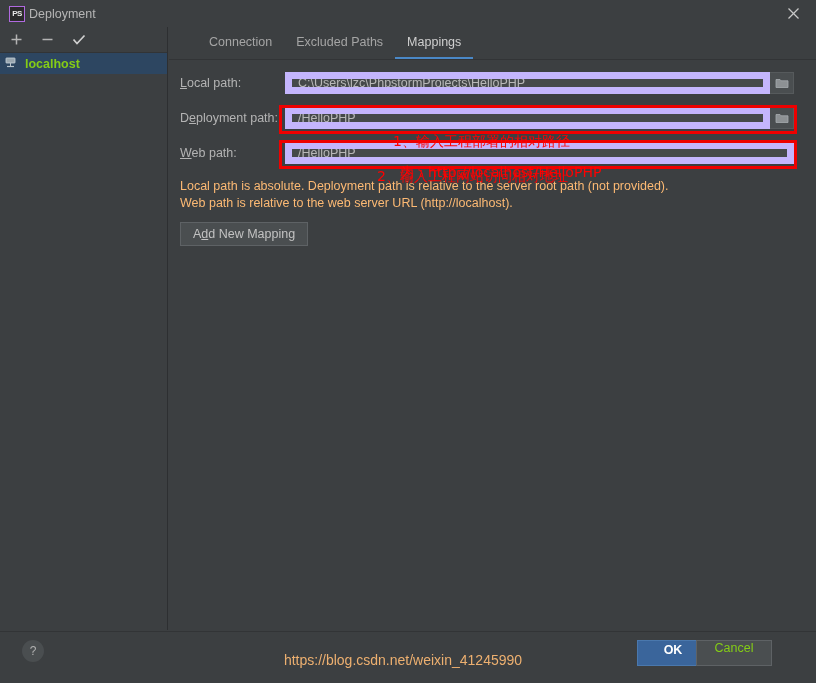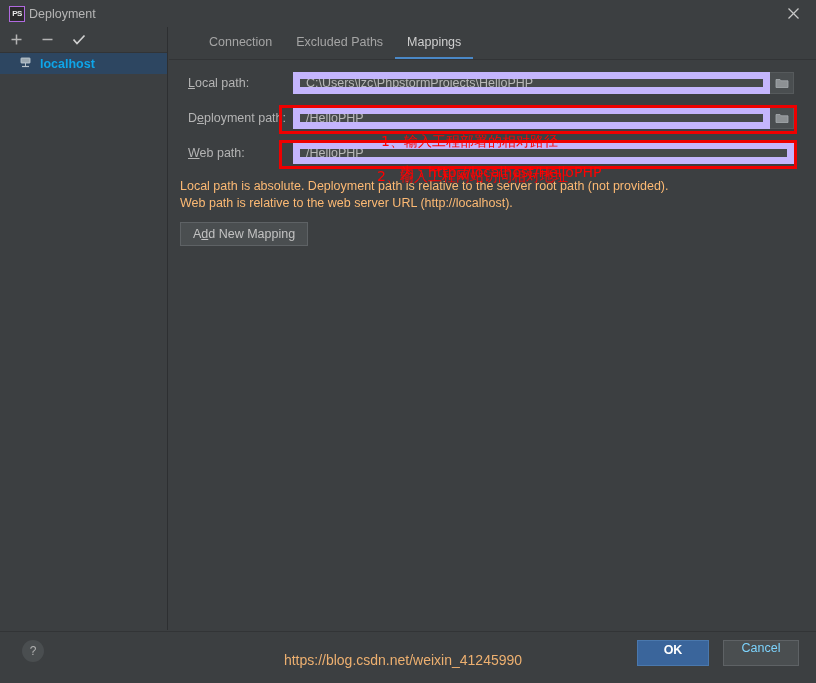--- a/index.html
+++ b/index.html
@@ -55,22 +55,22 @@
   }
   .sb-tool {
     width: 17px; height: 17px;
     display: flex; align-items: center; justify-content: center;
     color: #b4b4b4;
   }
   .sb-tool svg { display:block; }
   .sb-list { padding-top: 0px; }
   .sb-item {
     height: 21px; display: flex; align-items: center;
-    padding-left: 20px; gap: 6px;
-    font-size: 12.5px; font-weight: bold; color: #0ea5e9;
+    padding-left: 5px; gap: 6px;
+    font-size: 12.5px; font-weight: bold; color: #84cc16;
   }
   .sb-item.selected { background: #2d4661; }
   .sb-item .srv-icon { width: 14px; height: 14px; display:flex; align-items:center; }
   .sb-item .srv-icon svg { display:block; }
 
   
   .main {
     position: absolute; left: 169px; top: 27px; width: 647px; height: 603px;
     background: #3c3f41;
   }
@@ -86,21 +86,20 @@
     border-bottom: 2px solid transparent;
     white-space: nowrap;
   }
   .tab.active { color: #cfcfcf; border-bottom: 2px solid #4a88c7; }
 
   .form { padding: 10px 0 0 0; position: relative; }
   .row {
     display: flex; align-items: center;
     height: 26px; margin-bottom: 9px;
     padding-left: 11px;
-    margin-left: 8px;
   }
   .row .lbl {
     width: 105px; font-size: 12.5px; color: #b4b4b4;
     flex: 0 0 105px;
     white-space: nowrap;
   }
   .mn { text-decoration: underline; }
   .fieldwrap {
     position: relative;
     flex: 1 1 auto;
@@ -171,24 +170,24 @@
   }
   .ok-btn {
     position: absolute; left: 637px; top: 640px;
     width: 72px; height: 26px;
     background: #3a659b; border: 1px solid #4a78ad;
     color: #ffffff; font-size: 12.5px; font-weight: bold;
     display: flex; align-items: flex-start; justify-content: center;
     padding-top: 2px;
   }
   .cancel-btn {
-    position: absolute; left: 723px; top: 640px;
+    position: absolute; left: 696px; top: 640px;
     width: 76px; height: 26px;
     background: #4a4e50; border: 1px solid #5e6265;
-    color: #7dd3fc; font-size: 12.5px;
+    color: #84cc16; font-size: 12.5px;
     display: flex; align-items: flex-start; justify-content: center;
     padding-top: 0;
   }
   .watermark {
     position: absolute; left: 0; top: 652px; width: 806px;
     text-align: center;
     font-size: 14px; color: #fdba74;
     font-family: "Liberation Sans", sans-serif;
     opacity: 0.92;
     white-space: nowrap;
@@ -296,21 +295,21 @@
           <span>A</span>
           <span class="mn">d</span>
           <span>d New Mapping</span>
         </div>
 
       
       <div class="redbox" style="left:110px; top:45px; width:518px; height:29px;"></div>
       <div class="redbox" style="left:110px; top:80px; width:518px; height:29px;"></div>
     </div>
 
-    <div class="anno" style="left:212px; top:106px;">1、输入工程部署的相对路径</div>
+    <div class="anno" style="left:224px; top:106px;">1、输入工程部署的相对路径</div>
     <div class="anno" style="left:208px; top:141px;">2、输入工程网站访问相对地址</div>
     <div class="anno" style="left:233px; top:140px; top:140px;"></div>
 
   </div>
 
   <div class="anno" style="left:400px; top:164px;">为：http://localhost/HelloPHP</div>
 
   <div class="footer"></div>
   <div class="help-btn">?</div>
   <div class="ok-btn">OK</div>

